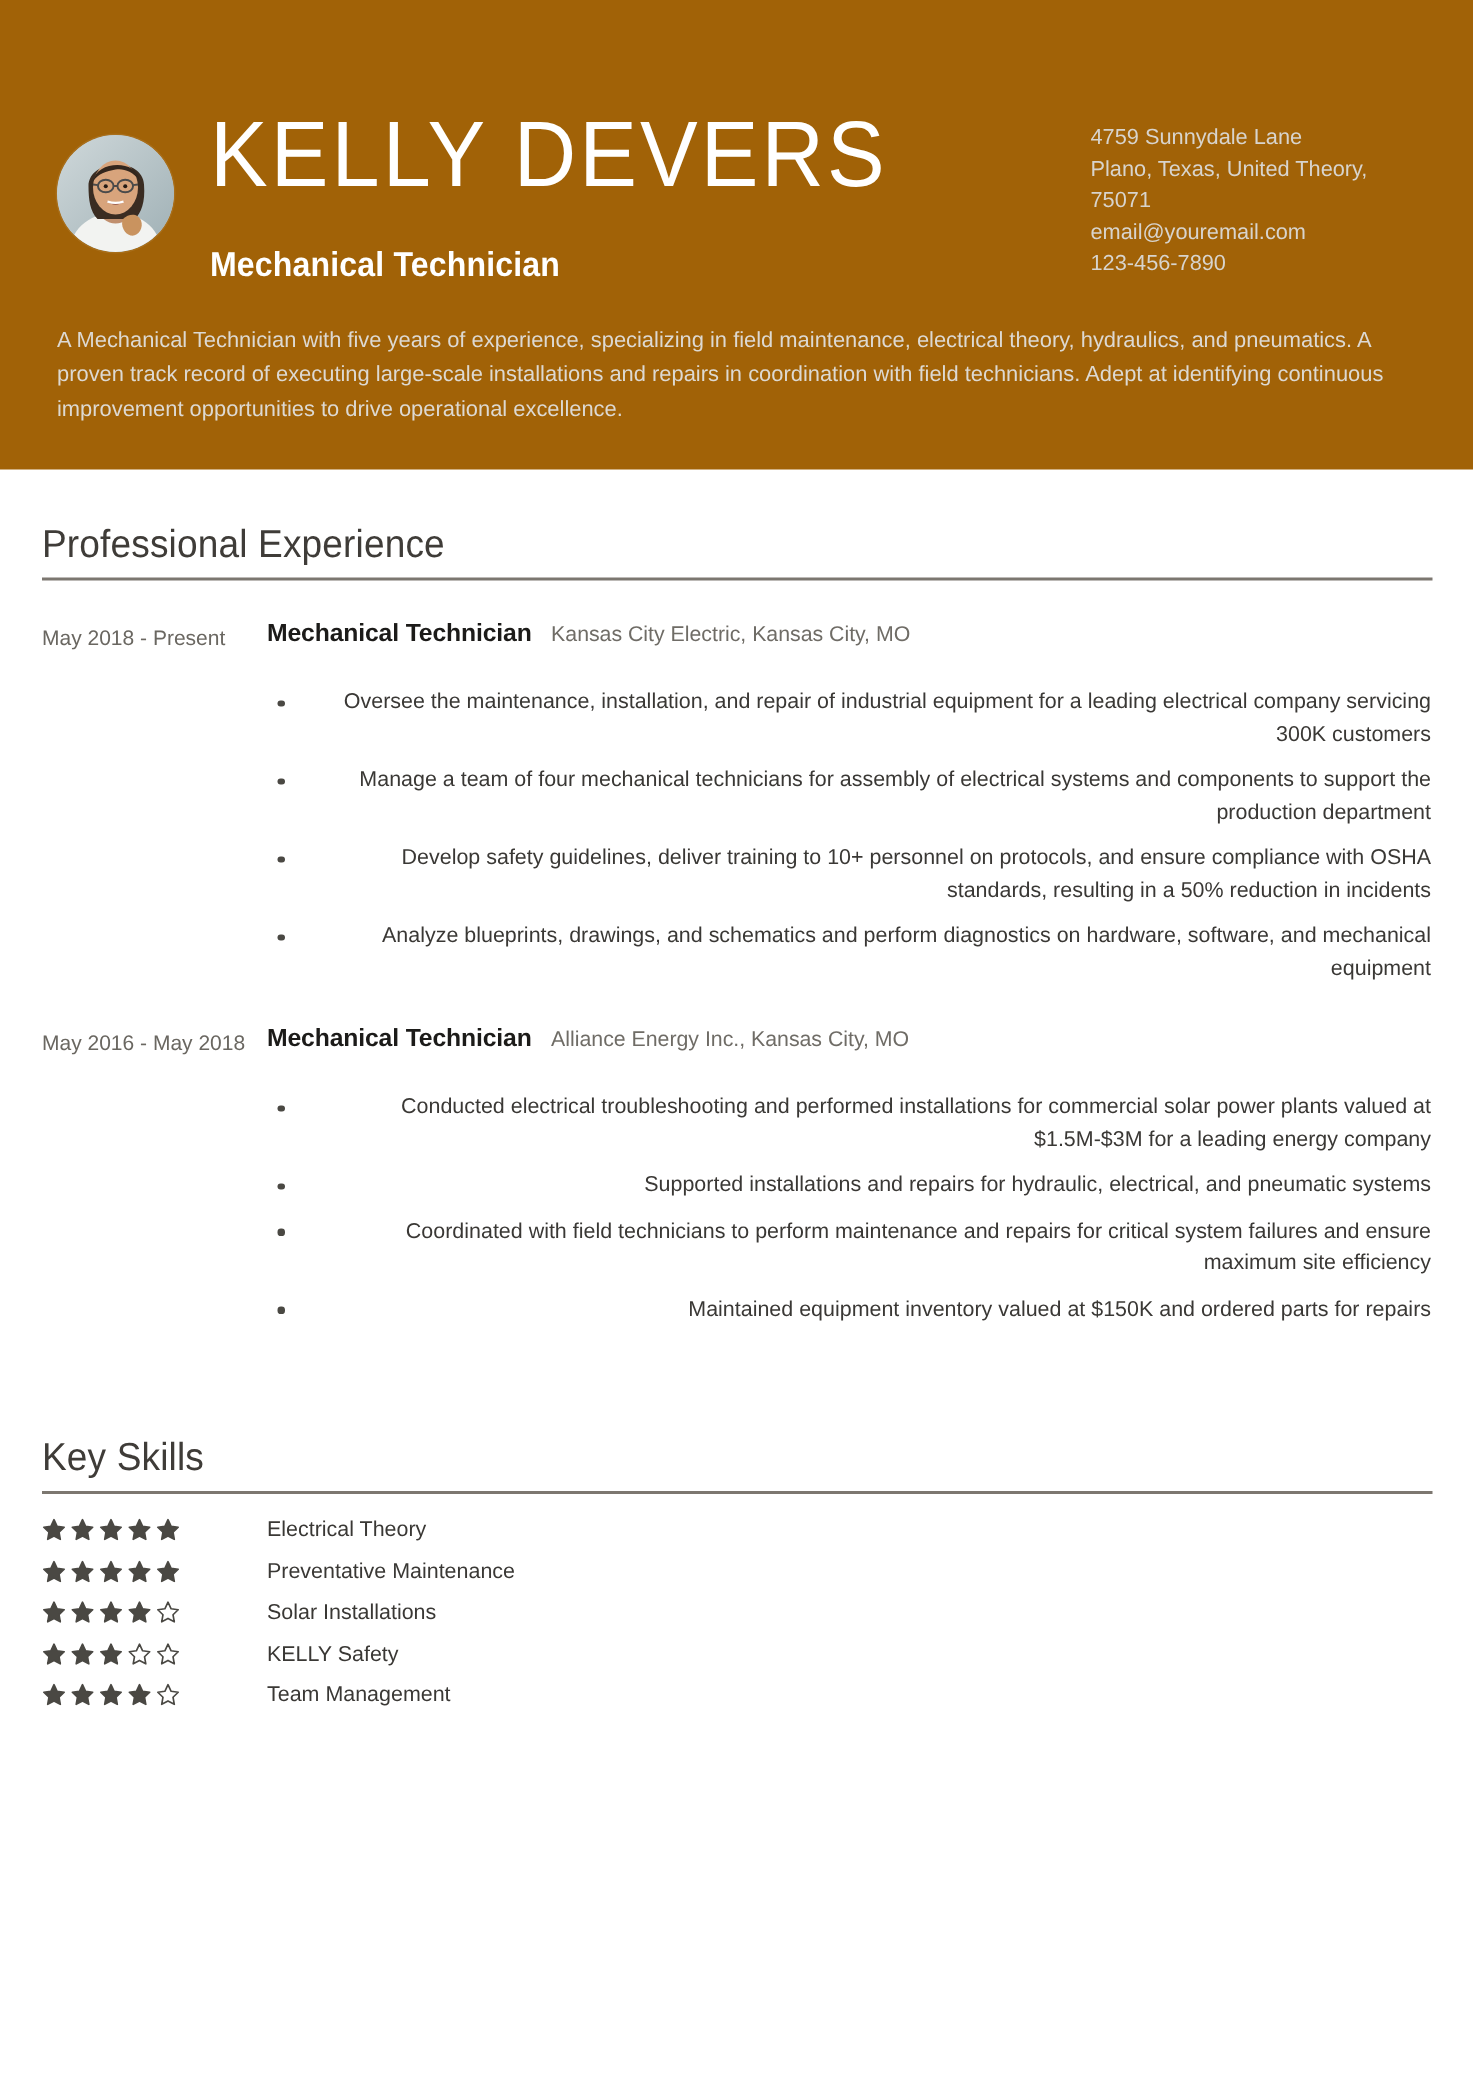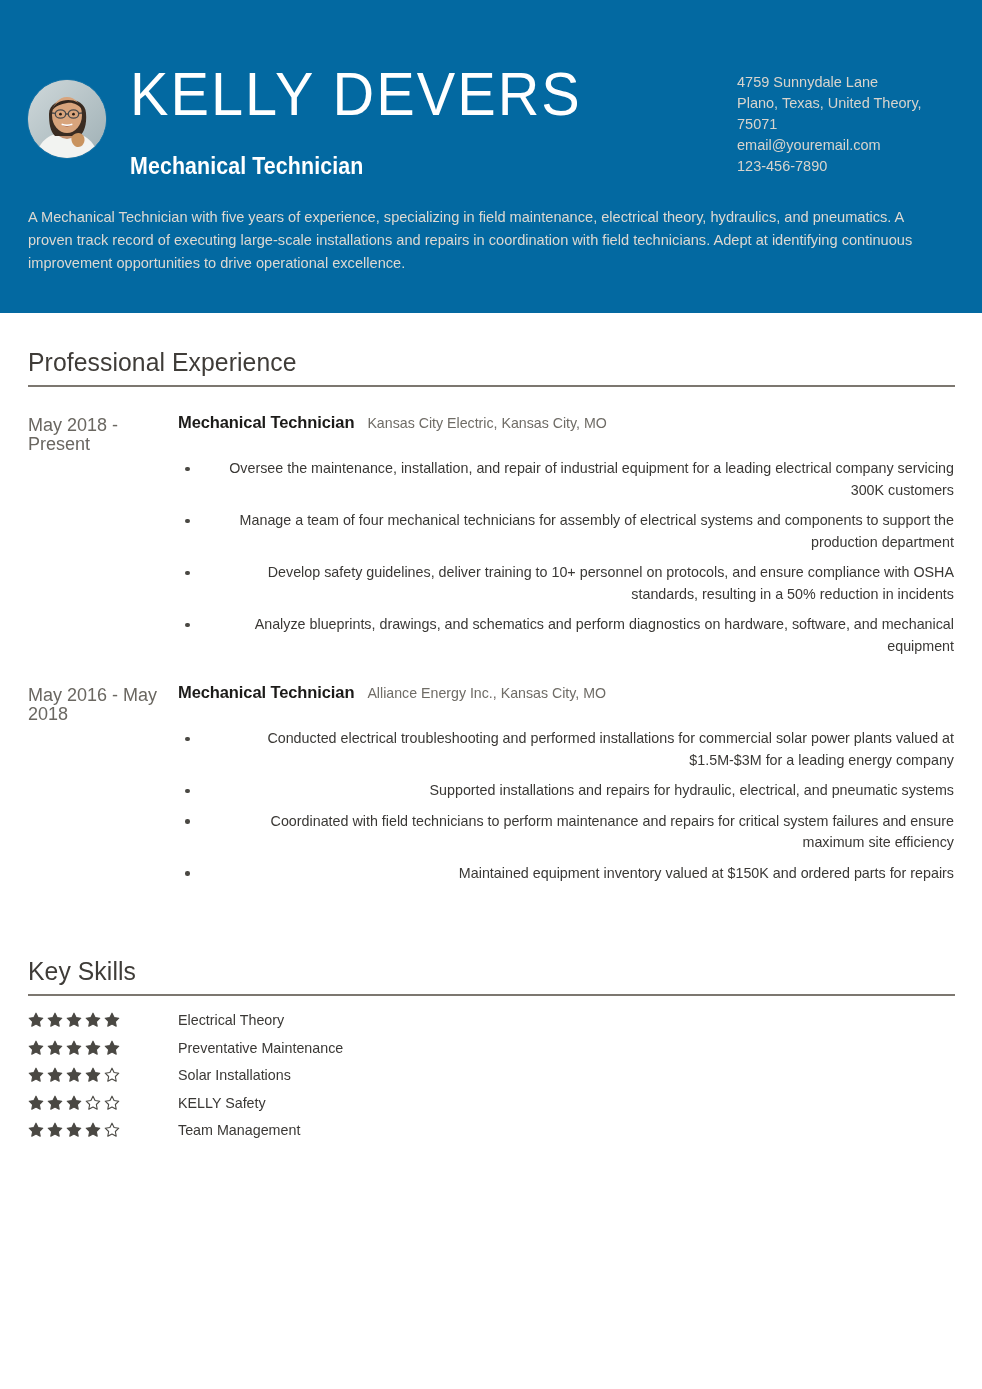--- a/index.html
+++ b/index.html
@@ -11,24 +11,24 @@
     width: 982px;
     height: 1389px;
     font-family: "Liberation Sans", sans-serif;
     color: #3c3a36;
     -webkit-font-smoothing: antialiased;
     overflow: hidden;
   }
 
   
   .header {
-    background: #0369a1;
+    background: #a16207;
     height: 313px;
     box-sizing: border-box;
-    padding: 0;
+    padding: 10px;
     position: relative;
   }
   .header-top {
     display: flex;
     align-items: flex-start;
     padding: 58px 0 0 0;
   }
   .avatar {
     width: 78px;
     height: 78px;
@@ -114,21 +114,21 @@
 
   .sec-experience { padding-top: 34px; }
 
   .entry {
     display: flex;
     margin-top: 26px;
   }
   .entry-date {
     flex: 0 0 150px;
     width: 150px;
-    font-size: 18px;
+    font-size: 14px;
     line-height: 19px;
     color: #6a6761;
     padding-top: 3px;
   }
   .entry-main { flex: 1 1 auto; min-width: 0; }
   .entry-heading {
     display: flex;
     align-items: baseline;
     flex-wrap: wrap;
   }

